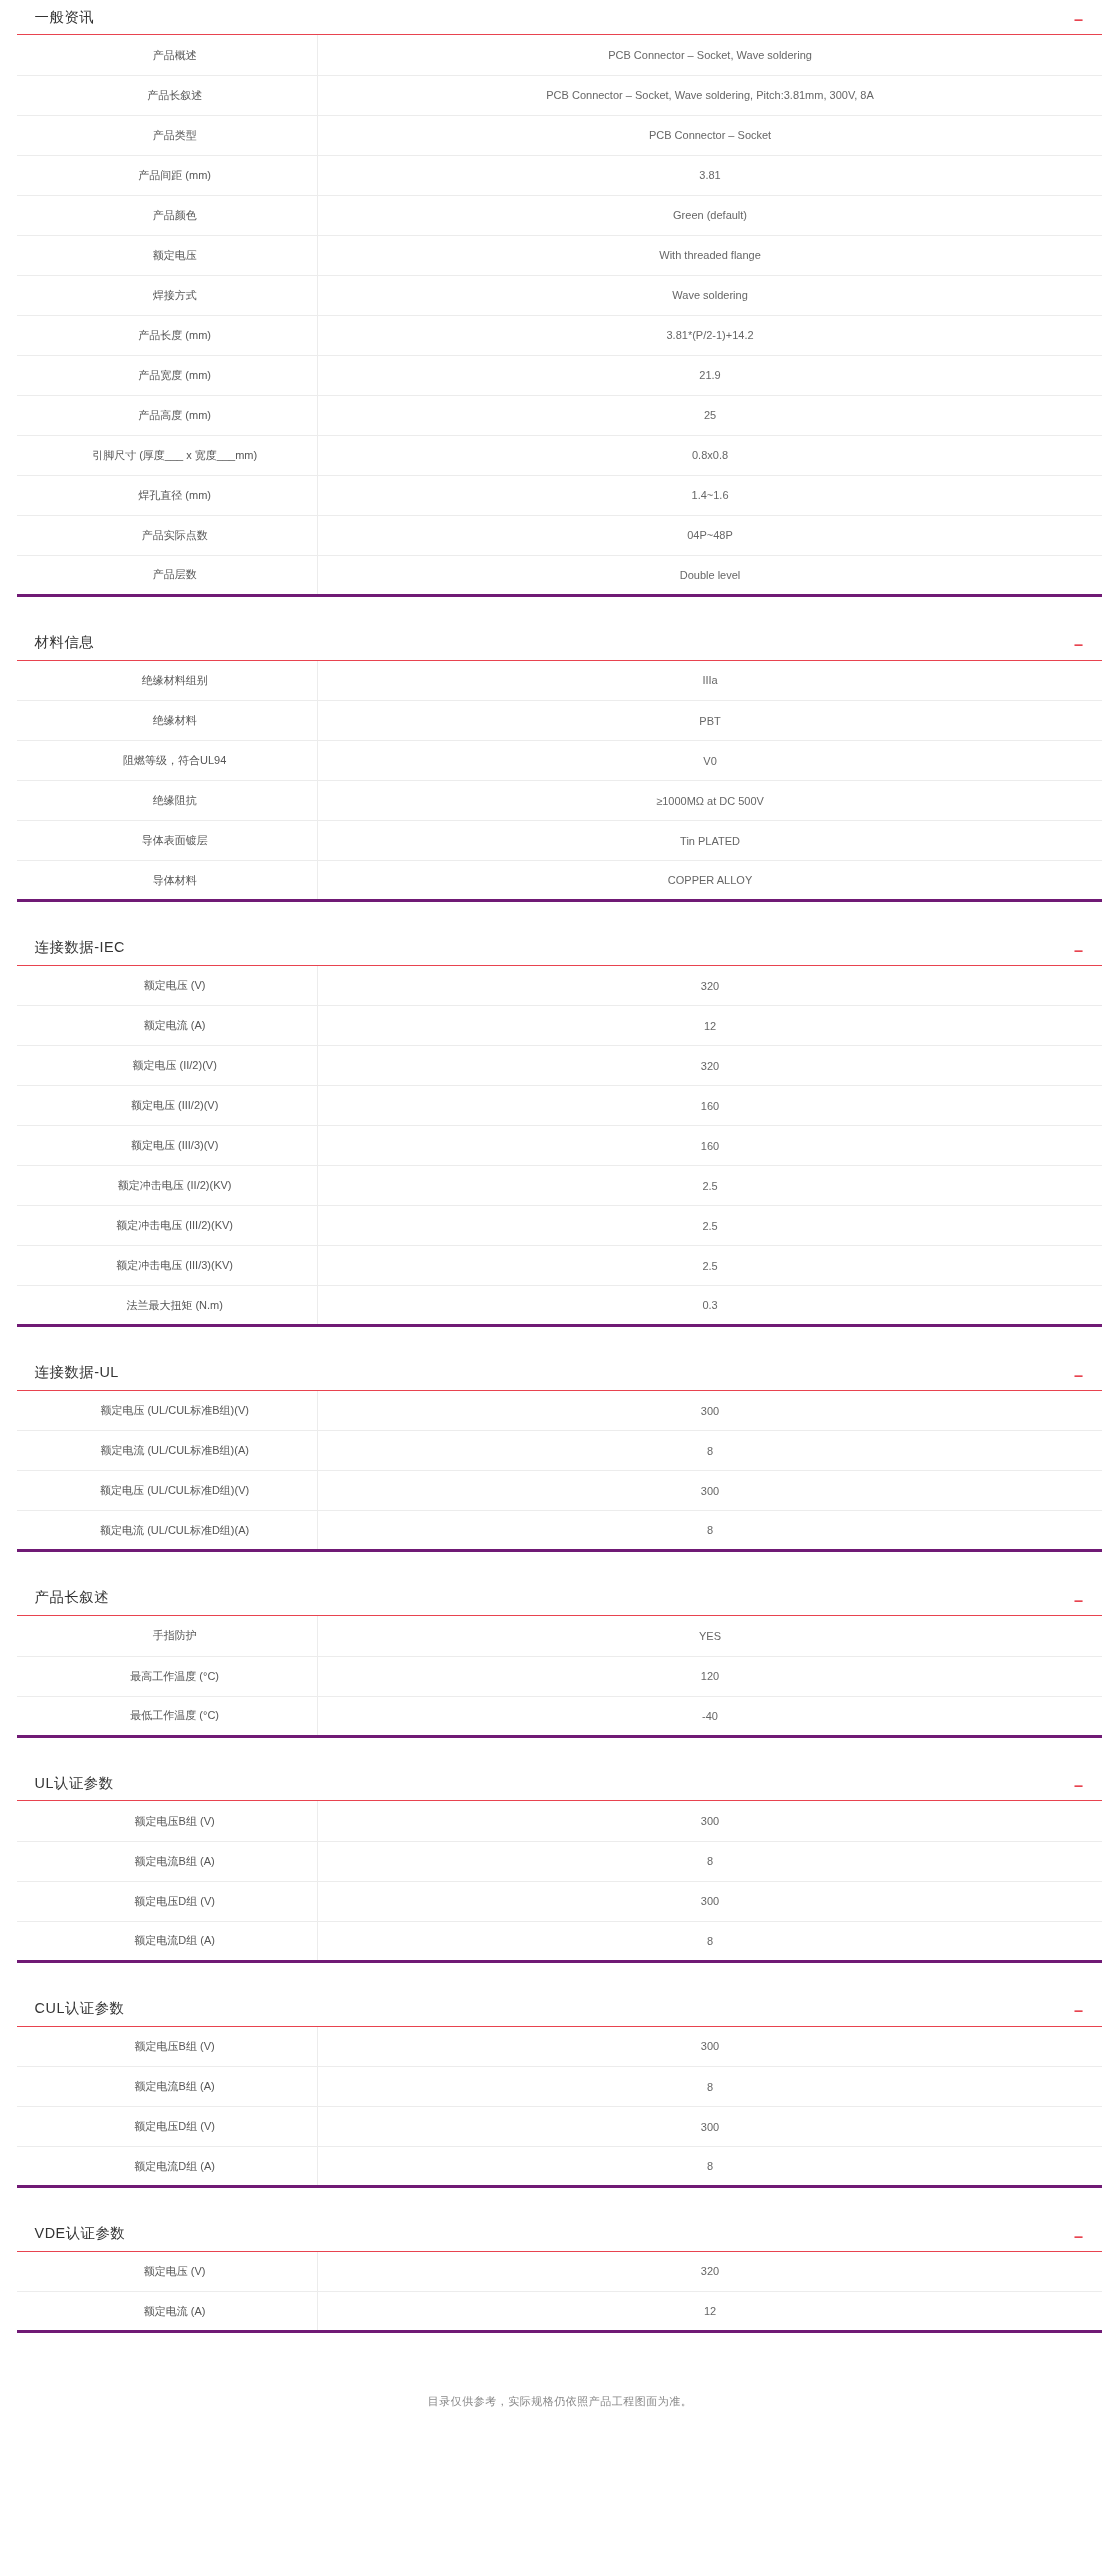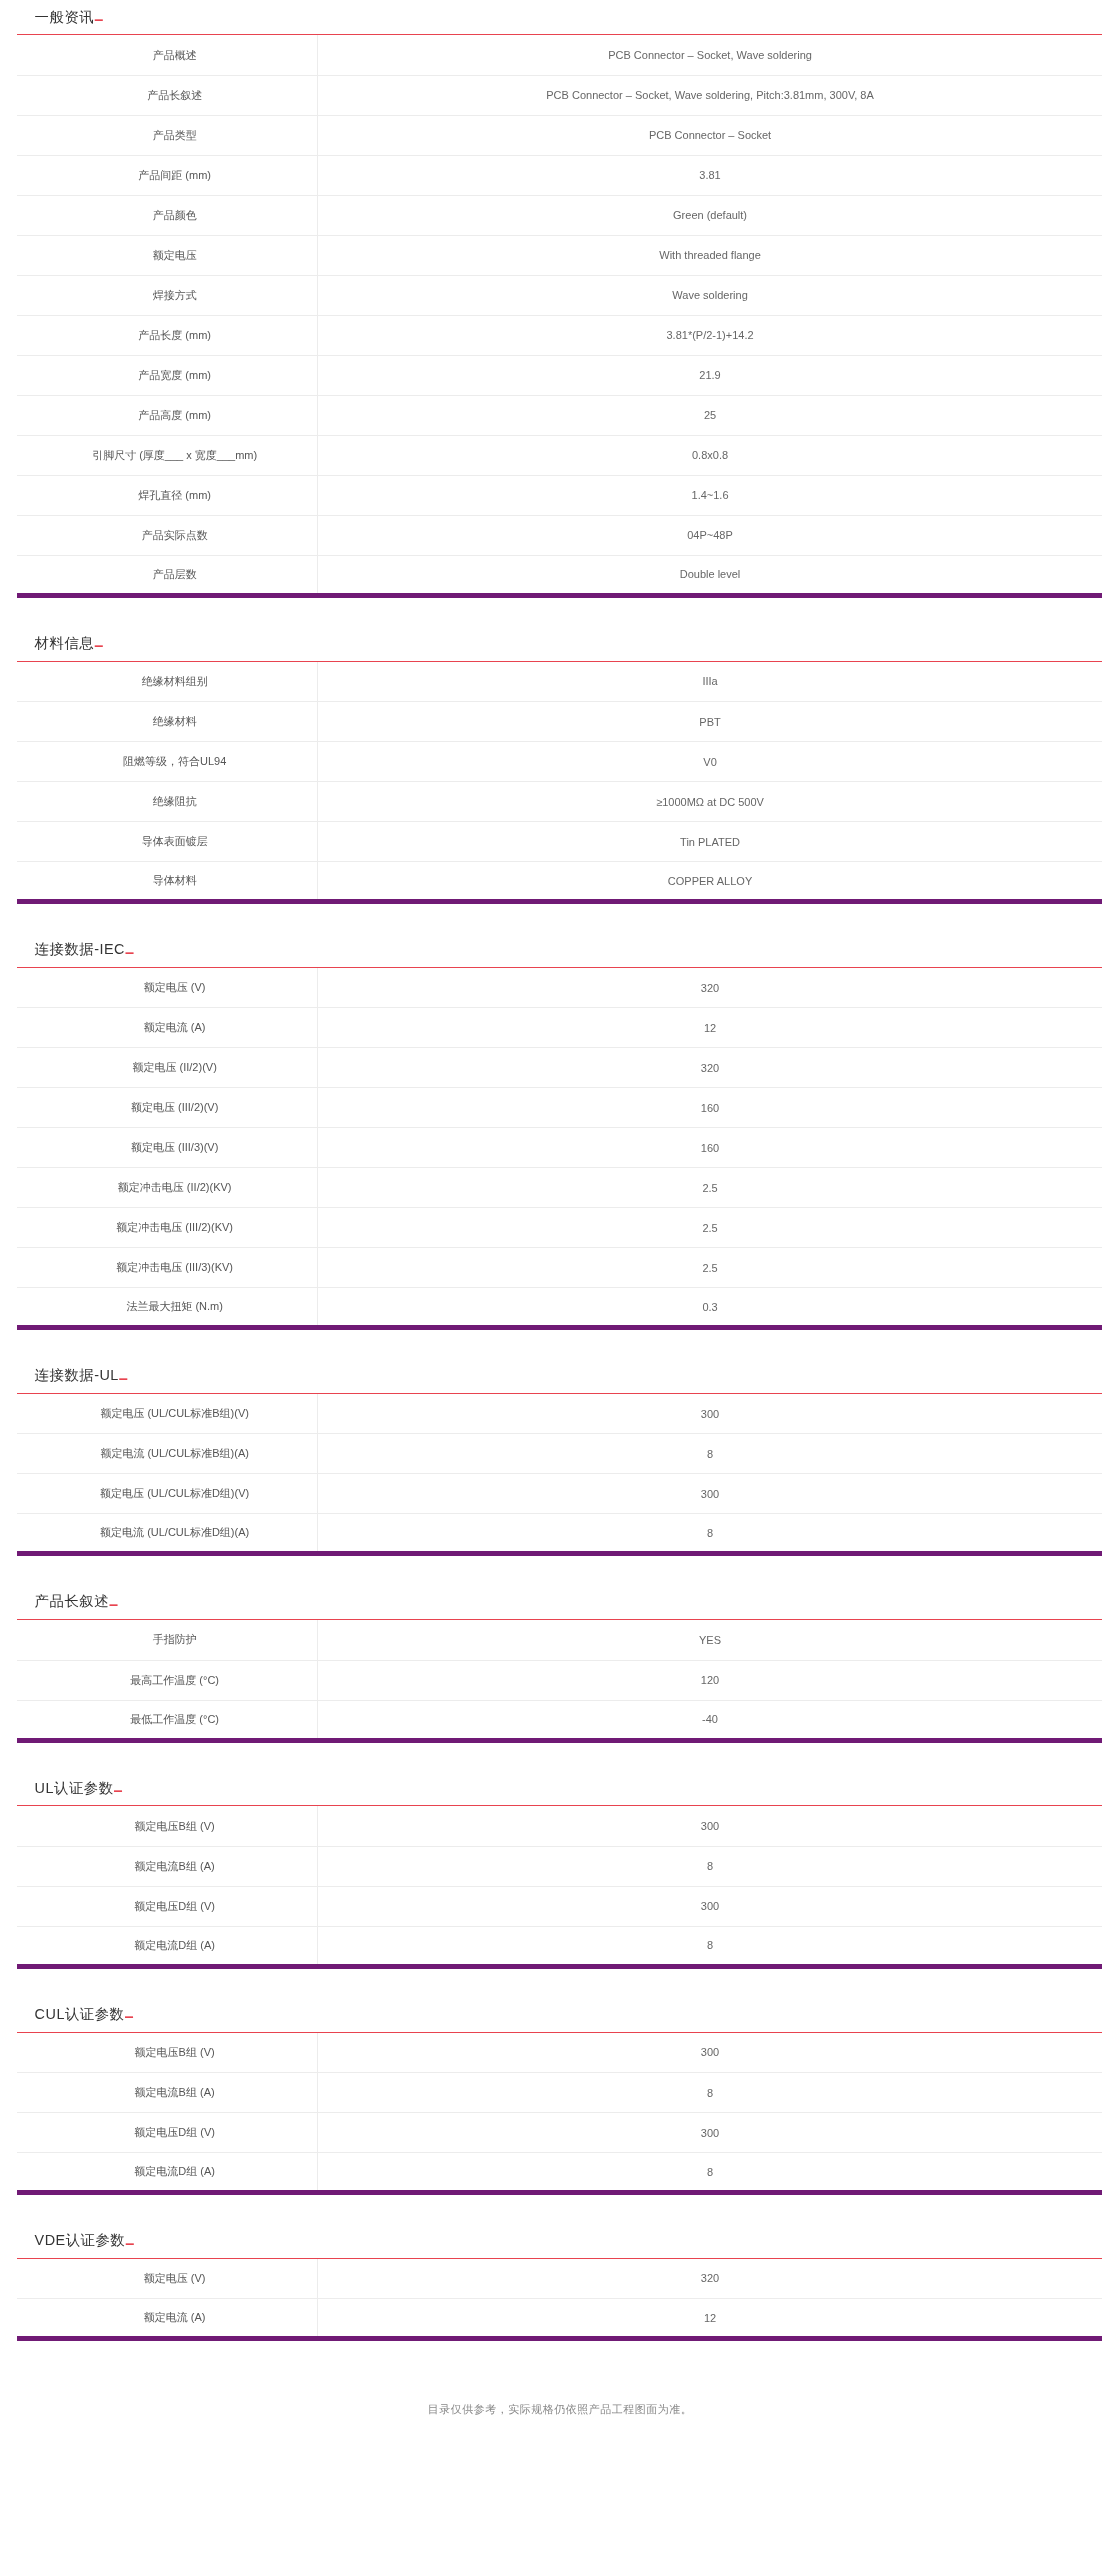--- a/index.html
+++ b/index.html
@@ -17,20 +17,21 @@
   .page {
     width: 1120px;
     padding: 0 0 38px 0;
   }
   .section {
     margin: 0 0 36px 0;
   }
   .section-header {
     display: flex;
     align-items: flex-end;
+    justify-content: space-between;
     padding: 0 17.3px 7.7px 17.3px;
     border-bottom: 1.9px solid #e8434f;
     margin: 0 17.3px 0 17.3px;
     width: calc(100% - 35px);
   }
   .section-title {
     font-size: 14.4px;
     color: #333333;
     letter-spacing: 0.5px;
     font-weight: normal;
@@ -49,21 +50,21 @@
   table.spec {
     width: calc(100% - 35px);
     margin: 0 17.3px;
     border-collapse: collapse;
     table-layout: fixed;
   }
   table.spec tr {
     border-bottom: 1px solid #ececec;
   }
   table.spec tr:last-child {
-    border-bottom: 5px solid #701a75;
+    border-bottom: 3px solid #701a75;
   }
   table.spec td {
     font-size: 11px;
     color: #555555;
     padding: 7.7px 5.8px;
     height: 40px;
     vertical-align: middle;
   }
   table.spec td.label {
     width: 300px;

